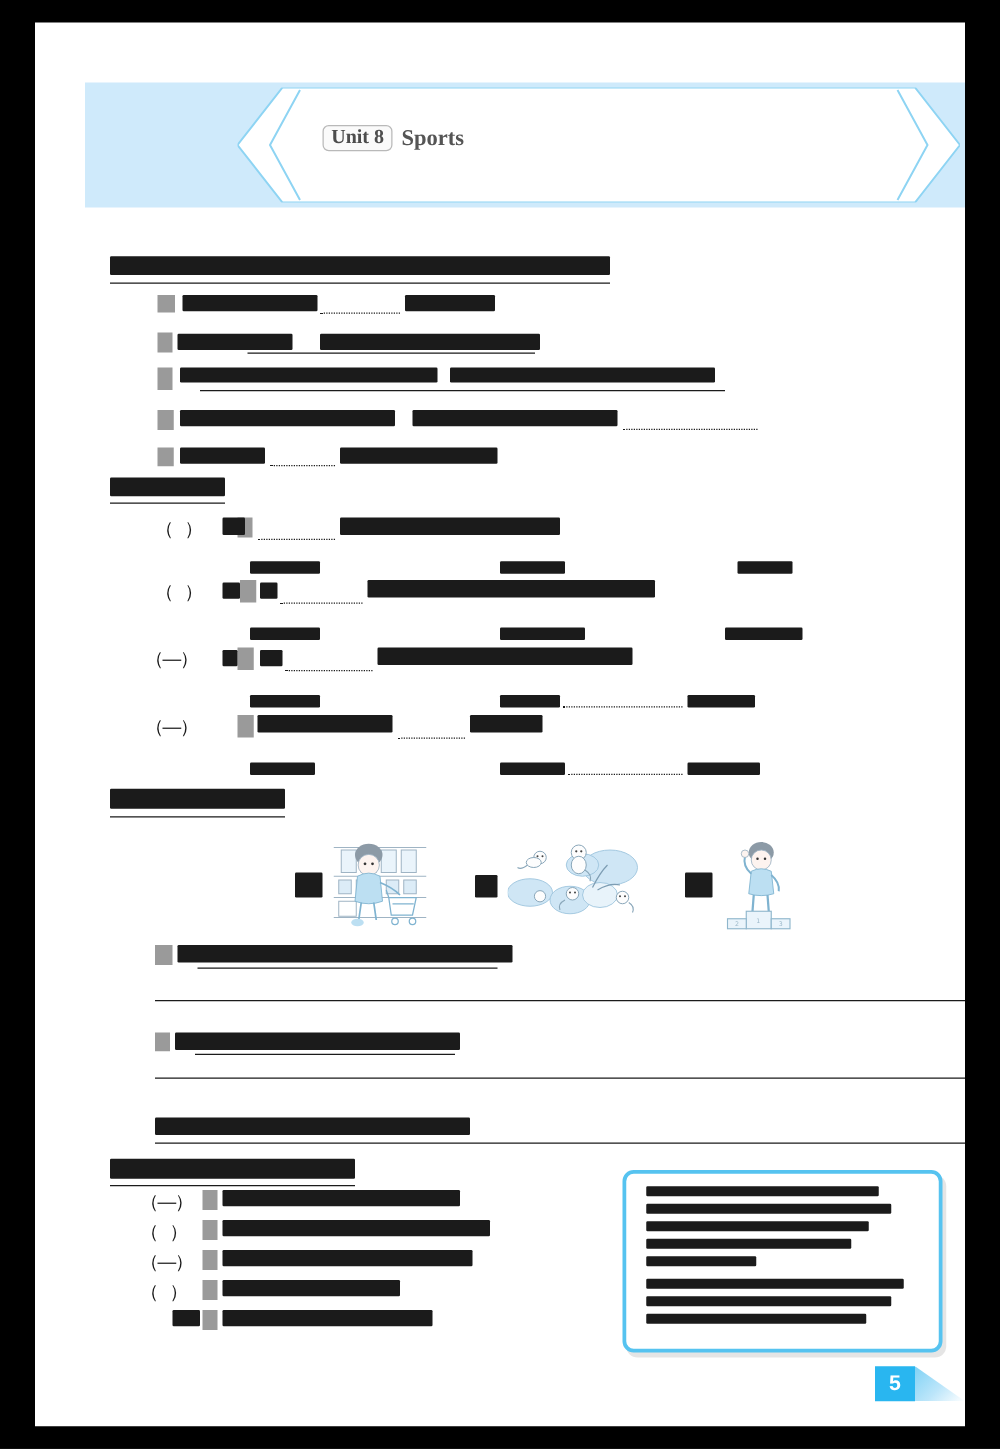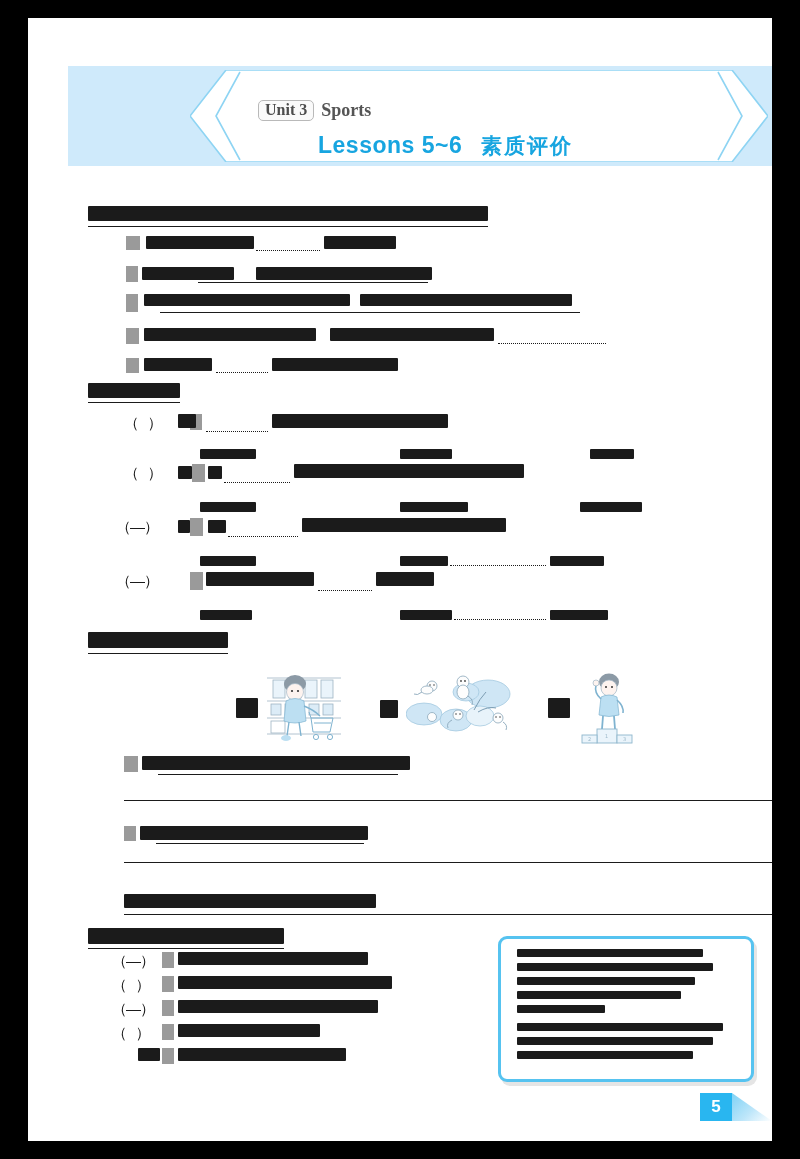--- a/index.html
+++ b/index.html
@@ -101,26 +101,22 @@
     <div class="chev-line">
       <svg width="578" height="92" viewBox="0 0 578 92">
         <path d="M36 0 L542 0 L578 46 L542 92 L36 92 L0 46 Z" fill="none" stroke="#8ed4f3" stroke-width="1.6"></path>
         <path d="M50 2 L26 46 L50 90" fill="none" stroke="#8ed4f3" stroke-width="1.6"></path>
         <path d="M528 2 L552 46 L528 90" fill="none" stroke="#8ed4f3" stroke-width="1.6"></path>
       </svg>
     </div>
   </div>
 
   <div class="unit-row">
-    <span class="unit-tag">Unit 3</span>
+    <span class="unit-tag">Unit 8</span>
     <span class="unit-sports">Sports</span>
-  </div>
-  <div class="lessons">
-    <span>Lessons 5~6</span>
-    <span class="cn">素质评价</span>
   </div>
 
   <div class="sec" style="top:186px;">
     <div class="hd" style="top:0;">
       <span class="rd" style="width:400px;height:15px;"></span>
     </div>
   </div>
   <div class="rule" style="left:60px;top:208px;width:400px;"></div>
 
   <div class="sec" style="top:216px;">

